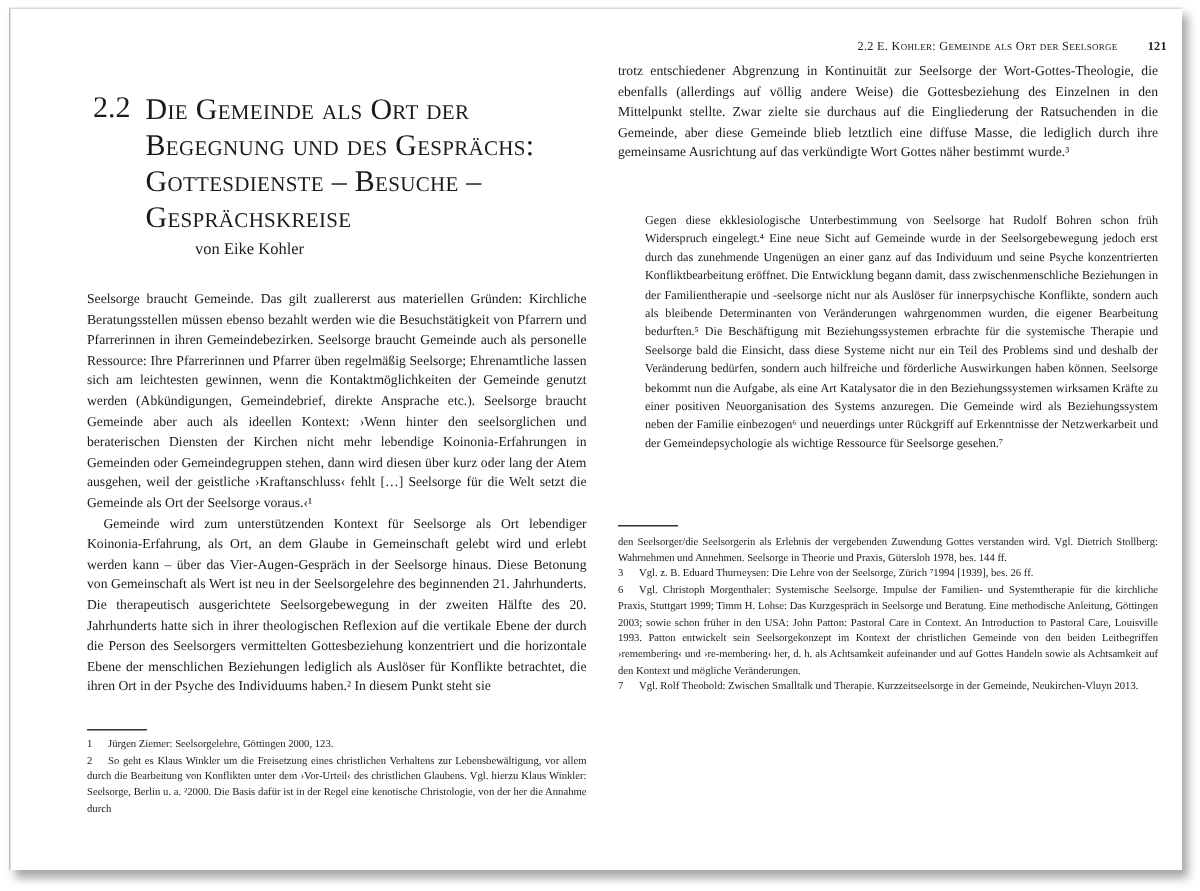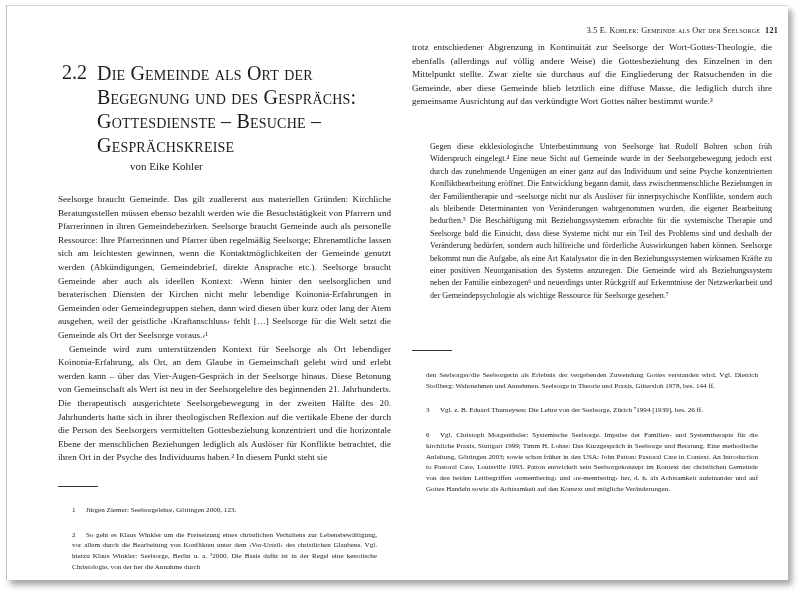--- a/index.html
+++ b/index.html
@@ -15,26 +15,26 @@
   .heading .num { position:absolute; left:0; top:0; font-size:20px; }
   .heading .title { position:absolute; left:35px; top:0; width:300px; font-size:20px; line-height:24px;
                     font-variant:small-caps; letter-spacing:0.2px; }
   .author { position:absolute; left:90px; top:154px; font-size:11px;margin-left:33px; }
   .body { font-size:9.1px; line-height:13.6px; text-align:justify; }
   .body p { margin:0; }
   .body p.indent { text-indent:11px; }
   .lbody { position:absolute; left:51px; top:187px; width:333px; }
   .fnrule { position:absolute; height:1px; background:#333; width:40px; }
   .fn { font-size:7.1px; line-height:10.7px; text-align:justify; }
-  .fn p { margin:14px; }
+  .fn p { margin:0; }
   .fnnum { display:inline-block; width:14px; }
   .lfn { position:absolute; left:51px; top:485px; width:333px; }
   .runhead { position:absolute; left:0; top:20px; width:376px; text-align:right; font-size:8.2px;
              font-variant:small-caps; letter-spacing:0.2px; }
-  .runhead .pnum { margin-left:5px; font-weight:bold; }
+  .runhead .pnum { margin-left:20px; font-weight:bold; }
   .rbody { position:absolute; left:10px; top:35px; width:360px; }
   .rquote { position:absolute; left:28px; top:135px; width:342px; font-size:8.1px; line-height:12.4px; text-align:justify; }
   .rquote p { margin:0; }
   .rfn { position:absolute; left:10px; top:350px; width:360px; }
 </style>
 </head>
 <body>
 
 <div class="spread">
 
@@ -52,32 +52,33 @@
 
     <div class="fnrule" style="left:51px; top:480px;"></div>
     <div class="fn lfn">
       <p><span class="fnnum">1</span><span>Jürgen Ziemer: Seelsorgelehre, Göttingen 2000, 123.</span></p>
       <p><span class="fnnum">2</span><span>So geht es Klaus Winkler um die Freisetzung eines christlichen Verhaltens zur Lebensbewältigung, vor allem durch die Bearbeitung von Konflikten unter dem ›Vor-Urteil‹ des christlichen Glaubens. Vgl. hierzu Klaus Winkler: Seelsorge, Berlin u. a. ²2000. Die Basis dafür ist in der Regel eine kenotische Christologie, von der her die Annahme durch</span></p>
     </div>
   </div>
 
   <div class="page right">
     <div class="runhead">
-      <span>3.5 E. Kohler: Gemeinde als Ort der Seelsorge</span><span class="pnum">121</span>
+      <span>2.2 E. Kohler: Gemeinde als Ort der Seelsorge</span><span class="pnum">121</span>
     </div>
 
     <div class="body rbody">
       <p>trotz entschiedener Abgrenzung in Kontinuität zur Seelsorge der Wort-Gottes-Theologie, die ebenfalls (allerdings auf völlig andere Weise) die Gottesbeziehung des Einzelnen in den Mittelpunkt stellte. Zwar zielte sie durchaus auf die Eingliederung der Ratsuchenden in die Gemeinde, aber diese Gemeinde blieb letztlich eine diffuse Masse, die lediglich durch ihre gemeinsame Ausrichtung auf das verkündigte Wort Gottes näher bestimmt wurde.³</p>
     </div>
 
     <div class="rquote">
       <p>Gegen diese ekklesiologische Unterbestimmung von Seelsorge hat Rudolf Bohren schon früh Widerspruch eingelegt.⁴ Eine neue Sicht auf Gemeinde wurde in der Seelsorgebewegung jedoch erst durch das zunehmende Ungenügen an einer ganz auf das Individuum und seine Psyche konzentrierten Konfliktbearbeitung eröffnet. Die Entwicklung begann damit, dass zwischenmenschliche Beziehungen in der Familientherapie und -seelsorge nicht nur als Auslöser für innerpsychische Konflikte, sondern auch als bleibende Determinanten von Veränderungen wahrgenommen wurden, die eigener Bearbeitung bedurften.⁵ Die Beschäftigung mit Beziehungssystemen erbrachte für die systemische Therapie und Seelsorge bald die Einsicht, dass diese Systeme nicht nur ein Teil des Problems sind und deshalb der Veränderung bedürfen, sondern auch hilfreiche und förderliche Auswirkungen haben können. Seelsorge bekommt nun die Aufgabe, als eine Art Katalysator die in den Beziehungssystemen wirksamen Kräfte zu einer positiven Neuorganisation des Systems anzuregen. Die Gemeinde wird als Beziehungssystem neben der Familie einbezogen⁶ und neuerdings unter Rückgriff auf Erkenntnisse der Netzwerkarbeit und der Gemeindepsychologie als wichtige Ressource für Seelsorge gesehen.⁷</p>
     </div>
 
     <div class="fnrule" style="left:10px; top:344px;"></div>
     <div class="fn rfn">
       <p>den Seelsorger/die Seelsorgerin als Erlebnis der vergebenden Zuwendung Gottes verstanden wird. Vgl. Dietrich Stollberg: Wahrnehmen und Annehmen. Seelsorge in Theorie und Praxis, Gütersloh 1978, bes. 144 ff.</p>
       <p><span class="fnnum">3</span><span>Vgl. z. B. Eduard Thurneysen: Die Lehre von der Seelsorge, Zürich ⁷1994 [1939], bes. 26 ff.</span></p>
       <p><span class="fnnum">6</span><span>Vgl. Christoph Morgenthaler: Systemische Seelsorge. Impulse der Familien- und Systemtherapie für die kirchliche Praxis, Stuttgart 1999; Timm H. Lohse: Das Kurzgespräch in Seelsorge und Beratung. Eine methodische Anleitung, Göttingen 2003; sowie schon früher in den USA: John Patton: Pastoral Care in Context. An Introduction to Pastoral Care, Louisville 1993. Patton entwickelt sein Seelsorgekonzept im Kontext der christlichen Gemeinde von den beiden Leitbegriffen ›remembering‹ und ›re-membering‹ her, d. h. als Achtsamkeit aufeinander und auf Gottes Handeln sowie als Achtsamkeit auf den Kontext und mögliche Veränderungen.</span></p>
+      <p><span class="fnnum">7</span><span>Vgl. Rolf Theobold: Zwischen Smalltalk und Therapie. Kurzzeitseelsorge in der Gemeinde, Neukirchen-Vluyn 2013.</span></p>
     </div>
   </div>
 
 </div>
 
 </body></html>

